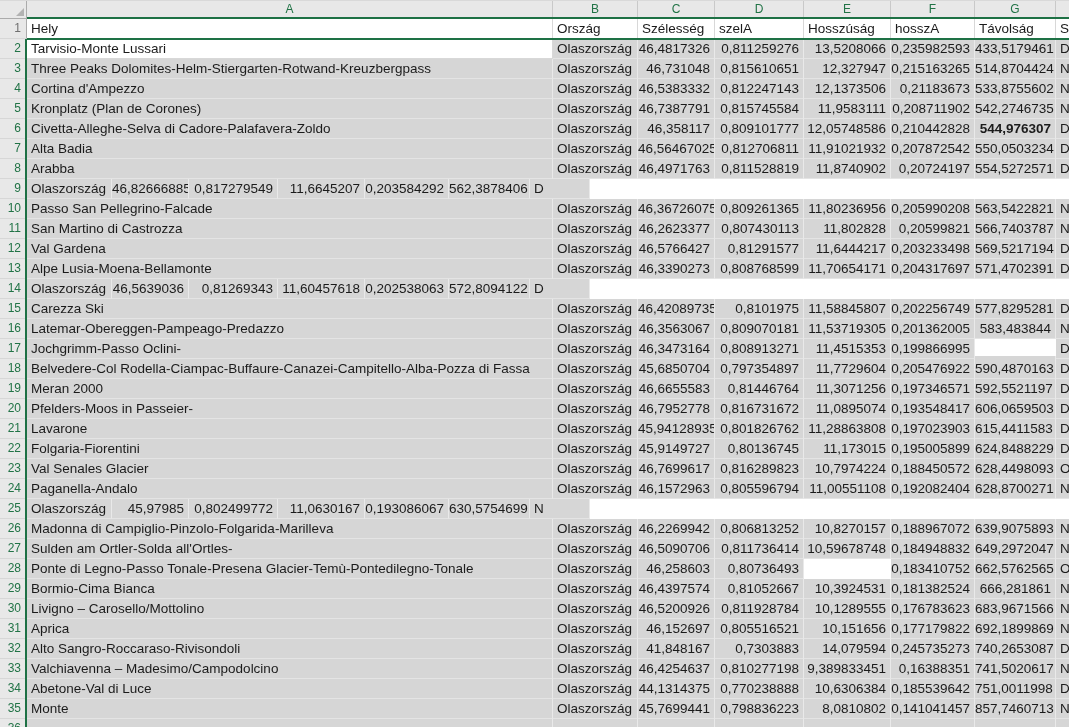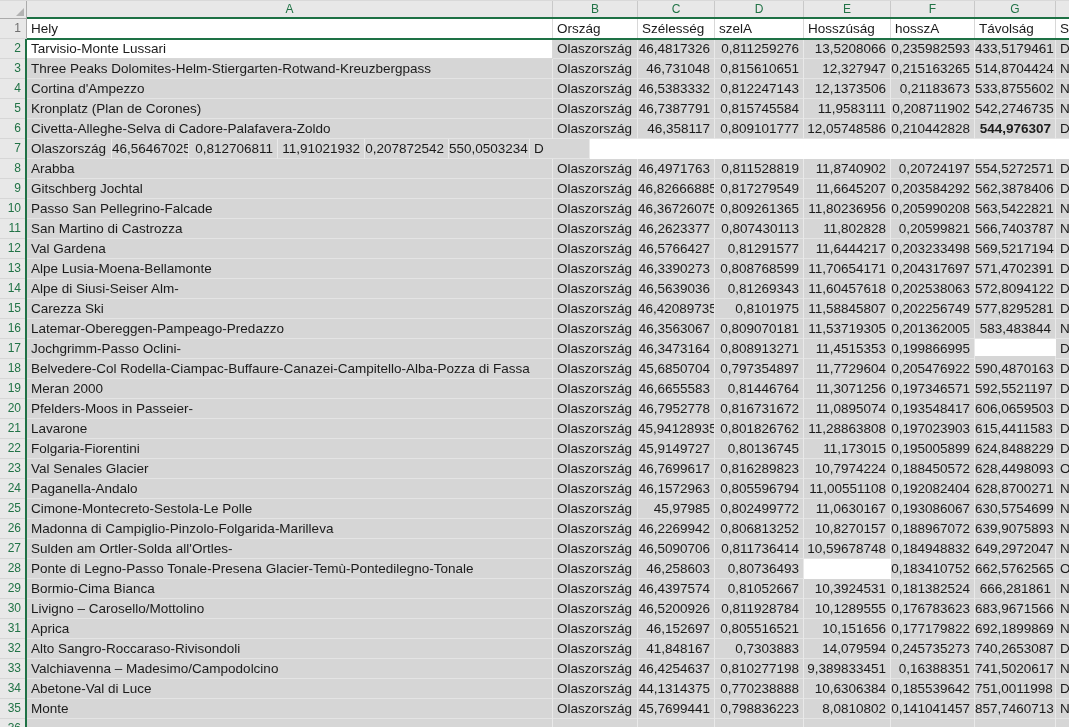--- a/index.html
+++ b/index.html
@@ -161,20 +161,21 @@
         <div class="cell left sel" style="width: 85px;">Olaszország</div>
         <div class="cell right sel" style="width: 77px;">46,358117</div>
         <div class="cell right sel" style="width: 89px;">0,809101777</div>
         <div class="cell right sel" style="width: 87px;">12,05748586</div>
         <div class="cell right sel" style="width: 84px;">0,210442828</div>
         <div class="cell right sel" style="width: 81px; font-weight: bold;">544,976307</div>
         <div class="cell left sel" style="width: 60px;">D</div>
       </div>
       <div class="row">
         <div class="rn rn-sel">7</div>
+        <div class="cell left sel" style="width: 526px;">Alta Badia</div>
         <div class="cell left sel" style="width: 85px;">Olaszország</div>
         <div class="cell right sel" style="width: 77px;">46,56467025</div>
         <div class="cell right sel" style="width: 89px;">0,812706811</div>
         <div class="cell right sel" style="width: 87px;">11,91021932</div>
         <div class="cell right sel" style="width: 84px;">0,207872542</div>
         <div class="cell right sel" style="width: 81px;">550,0503234</div>
         <div class="cell left sel" style="width: 60px;">D</div>
       </div>
       <div class="row">
         <div class="rn rn-sel">8</div>
@@ -182,21 +183,20 @@
         <div class="cell left sel" style="width: 85px;">Olaszország</div>
         <div class="cell right sel" style="width: 77px;">46,4971763</div>
         <div class="cell right sel" style="width: 89px;">0,811528819</div>
         <div class="cell right sel" style="width: 87px;">11,8740902</div>
         <div class="cell right sel" style="width: 84px;">0,20724197</div>
         <div class="cell right sel" style="width: 81px;">554,5272571</div>
         <div class="cell left sel" style="width: 60px;">D</div>
       </div>
       <div class="row">
         <div class="rn rn-sel">9</div>
-        <div class="cell left sel" style="width: 526px;">Gitschberg Jochtal</div>
         <div class="cell left sel" style="width: 85px;">Olaszország</div>
         <div class="cell right sel" style="width: 77px;">46,82666885</div>
         <div class="cell right sel" style="width: 89px;">0,817279549</div>
         <div class="cell right sel" style="width: 87px;">11,6645207</div>
         <div class="cell right sel" style="width: 84px;">0,203584292</div>
         <div class="cell right sel" style="width: 81px;">562,3878406</div>
         <div class="cell left sel" style="width: 60px;">D</div>
       </div>
       <div class="row">
         <div class="rn rn-sel">10</div>
@@ -237,21 +237,20 @@
         <div class="cell left sel" style="width: 85px;">Olaszország</div>
         <div class="cell right sel" style="width: 77px;">46,3390273</div>
         <div class="cell right sel" style="width: 89px;">0,808768599</div>
         <div class="cell right sel" style="width: 87px;">11,70654171</div>
         <div class="cell right sel" style="width: 84px;">0,204317697</div>
         <div class="cell right sel" style="width: 81px;">571,4702391</div>
         <div class="cell left sel" style="width: 60px;">D</div>
       </div>
       <div class="row">
         <div class="rn rn-sel">14</div>
-        <div class="cell left sel" style="width: 526px;">Alpe di Siusi-Seiser Alm-</div>
         <div class="cell left sel" style="width: 85px;">Olaszország</div>
         <div class="cell right sel" style="width: 77px;">46,5639036</div>
         <div class="cell right sel" style="width: 89px;">0,81269343</div>
         <div class="cell right sel" style="width: 87px;">11,60457618</div>
         <div class="cell right sel" style="width: 84px;">0,202538063</div>
         <div class="cell right sel" style="width: 81px;">572,8094122</div>
         <div class="cell left sel" style="width: 60px;">D</div>
       </div>
       <div class="row">
         <div class="rn rn-sel">15</div>
@@ -358,21 +357,20 @@
         <div class="cell left sel" style="width: 85px;">Olaszország</div>
         <div class="cell right sel" style="width: 77px;">46,1572963</div>
         <div class="cell right sel" style="width: 89px;">0,805596794</div>
         <div class="cell right sel" style="width: 87px;">11,00551108</div>
         <div class="cell right sel" style="width: 84px;">0,192082404</div>
         <div class="cell right sel" style="width: 81px;">628,8700271</div>
         <div class="cell left sel" style="width: 60px;">N</div>
       </div>
       <div class="row">
         <div class="rn rn-sel">25</div>
-        <div class="cell left sel" style="width: 526px;">Cimone-Montecreto-Sestola-Le Polle</div>
         <div class="cell left sel" style="width: 85px;">Olaszország</div>
         <div class="cell right sel" style="width: 77px;">45,97985</div>
         <div class="cell right sel" style="width: 89px;">0,802499772</div>
         <div class="cell right sel" style="width: 87px;">11,0630167</div>
         <div class="cell right sel" style="width: 84px;">0,193086067</div>
         <div class="cell right sel" style="width: 81px;">630,5754699</div>
         <div class="cell left sel" style="width: 60px;">N</div>
       </div>
       <div class="row">
         <div class="rn rn-sel">26</div>

